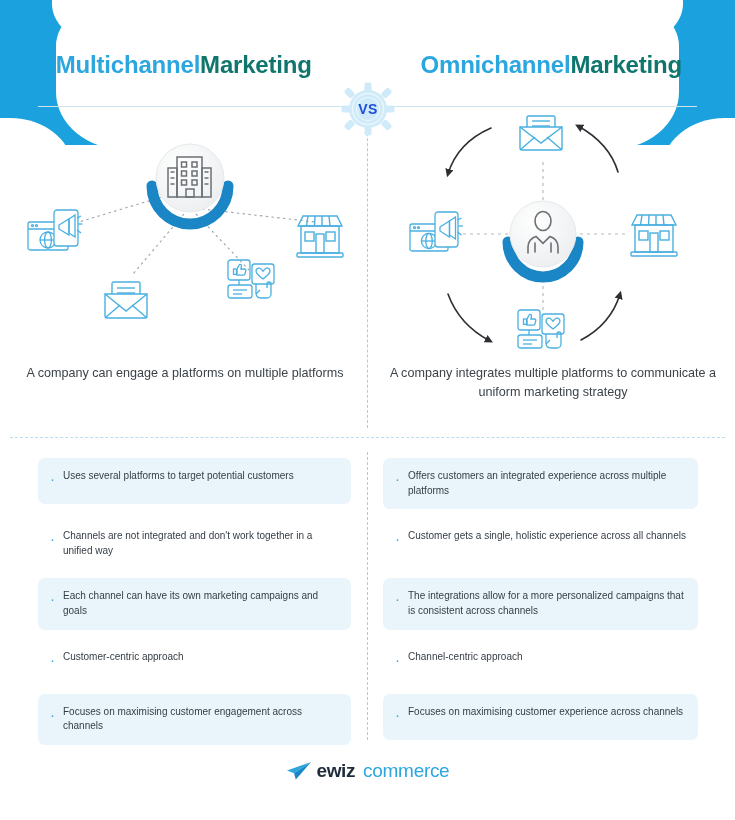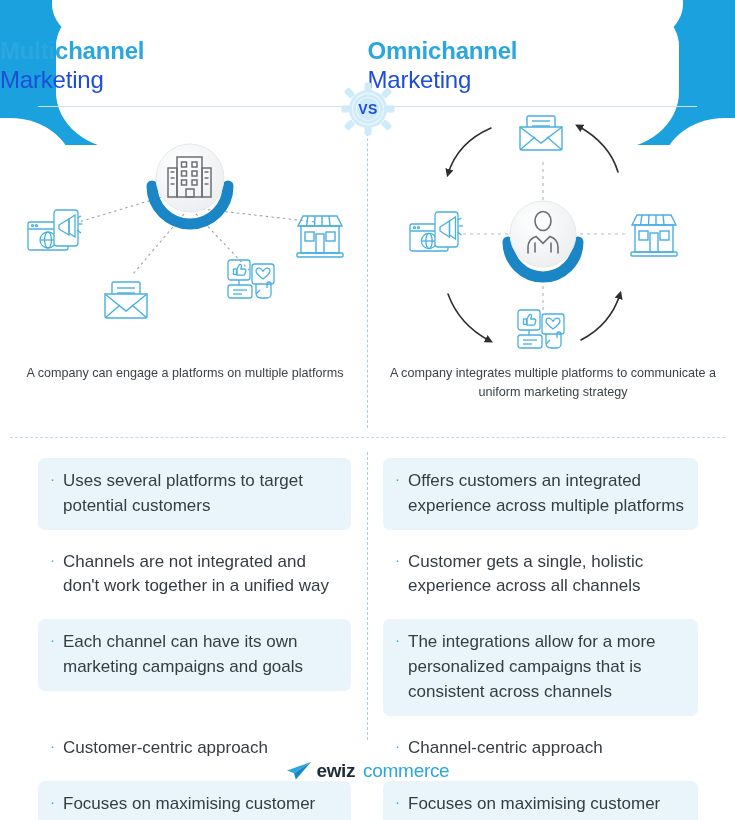--- a/index.html
+++ b/index.html
@@ -75,37 +75,36 @@
     position: absolute;
     top: 0; left: 0;
     width: 735px;
     height: 108px;
     z-index: 3;
     display: flex;
   }
   .header-col {
     flex: 1 1 50%;
     display: flex;
-    flex-direction: column;
-    align-items: flex-start;
+    align-items: center;
     justify-content: center;
     padding-top: 22px;
     box-sizing: border-box;
   }
   .title-top {
     font-size: 24px;
     font-weight: bold;
     color: #2BA6DF;
     letter-spacing: -0.2px;
     line-height: 1.22;
   }
   .title-bottom {
     font-size: 24px;
-    font-weight: normal;
-    color: #1d4ed8;
+    font-weight: bold;
+    color: #0f766e;
     letter-spacing: -0.2px;
     line-height: 1.22;
   }
 
   .header-rule {
     position: absolute;
     top: 106px;
     left: 38px;
     width: 659px;
     height: 1px;
@@ -218,21 +217,21 @@
   }
   .bullet {
     color: #3aa7dd;
     font-size: 15px;
     line-height: 1.42;
     margin-right: 8px;
     flex: 0 0 auto;
     margin-top: -1px;
   }
   .bullet-text {
-    font-size: 17px;
+    font-size: 10px;
     line-height: 1.46;
     color: #353d44;
   }
   .row-spacer { height: 9px; }
 
   
   .footer {
     position: absolute;
     top: 760px;
     left: 0;

